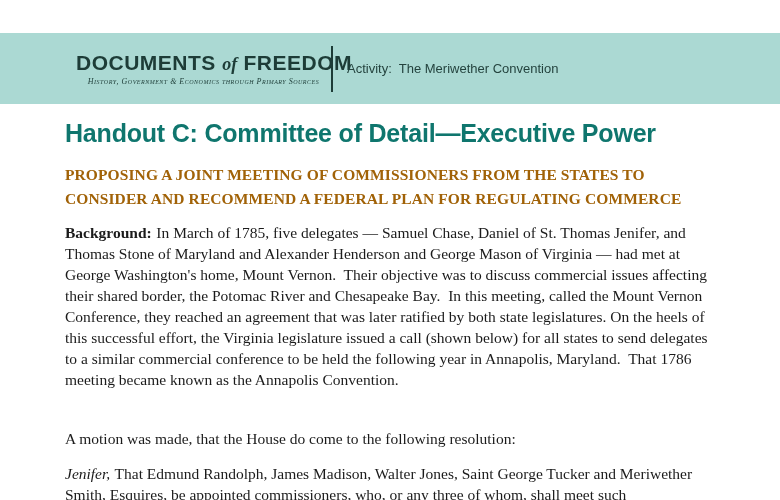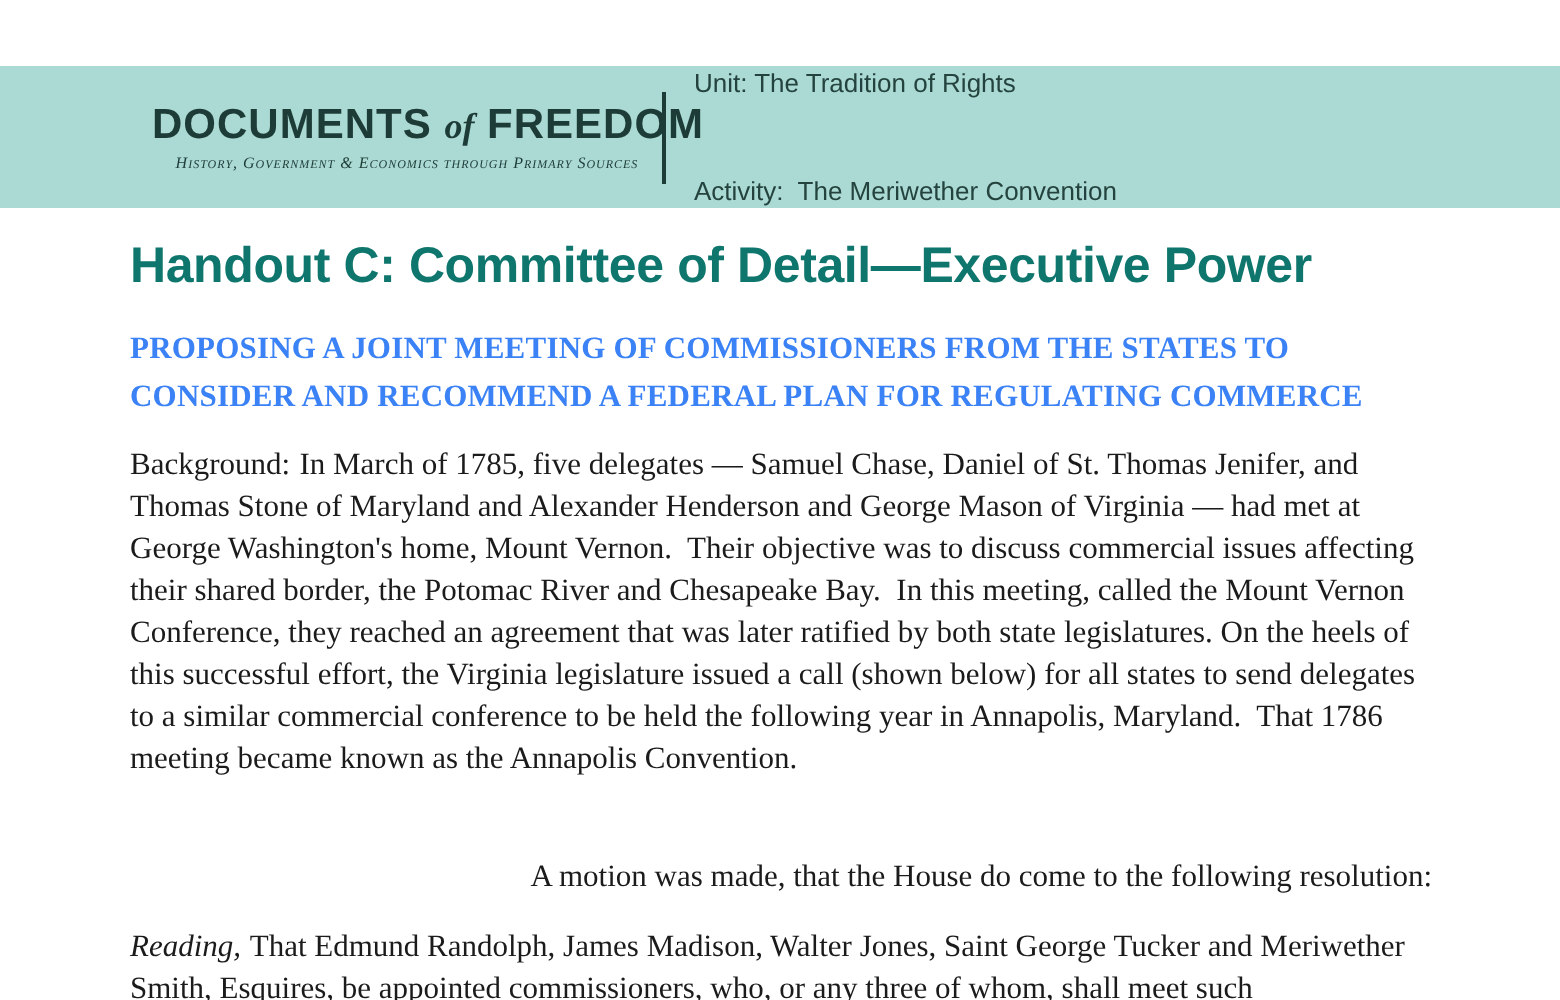--- a/index.html
+++ b/index.html
@@ -80,63 +80,62 @@
     color: #0f766e;
     line-height: 1.2;
   }
   .doc-subtitle {
     margin-top: 15px;
     font-family: "Liberation Serif", serif;
     font-weight: 700;
     font-size: 15.5px;
     line-height: 24px;
     letter-spacing: 0.1px;
-    color: #3b82f6;
+    color: #a16207;
   }
   .para {
     font-size: 15.5px;
     line-height: 21px;
     white-space: pre-wrap;
   }
   .background-para { margin-top: 11px; }
   .background-label {
-    font-weight: 400;
+    font-weight: 700;
     font-style: normal;
     margin-right: 0.3em;
   }
   .background-text { }
-  .motion-para { margin-top: 38px; text-align: right; }
+  .motion-para { margin-top: 38px; }
   .resolution-para { margin-top: 14px; }
   .resolution-lead {
     font-style: italic;
     margin-right: 0.28em;
   }
 </style>
 </head>
 <body>
 
 <div class="page">
 
   <header class="banner">
     <div class="logo-block">
       <div class="logo-title"><span>DOCUMENTS</span> <span class="logo-of">of</span> <span>FREEDOM</span></div>
       <div class="logo-tagline">History, Government &amp; Economics through Primary Sources</div>
     </div>
     <div class="banner-divider"></div>
     <div class="banner-meta">
-      <div>Unit: The Tradition of Rights</div>
       <div>Activity:  The Meriwether Convention</div>
     </div>
   </header>
 
   <main class="content">
     <h1 class="doc-title">Handout C: Committee of Detail—Executive Power</h1>
 
     <h2 class="doc-subtitle">PROPOSING A JOINT MEETING OF COMMISSIONERS FROM THE STATES TO CONSIDER AND RECOMMEND A FEDERAL PLAN FOR REGULATING COMMERCE</h2>
 
     <p class="para background-para"><span class="background-label">Background:</span><span class="background-text">In March of 1785, five delegates — Samuel Chase, Daniel of St. Thomas Jenifer, and Thomas Stone of Maryland and Alexander Henderson and George Mason of Virginia — had met at George Washington's home, Mount Vernon.  Their objective was to discuss commercial issues affecting their shared border, the Potomac River and Chesapeake Bay.  In this meeting, called the Mount Vernon Conference, they reached an agreement that was later ratified by both state legislatures. On the heels of this successful effort, the Virginia legislature issued a call (shown below) for all states to send delegates to a similar commercial conference to be held the following year in Annapolis, Maryland.  That 1786 meeting became known as the Annapolis Convention.</span></p>
 
     <p class="para motion-para">A motion was made, that the House do come to the following resolution:</p>
 
-    <p class="para resolution-para"><span class="resolution-lead">Reading,</span><span>That Edmund Randolph, James Madison, Walter Jones, Saint George Tucker and Meriwether Smith, Esquires, be appointed commissioners, who, or any three of whom, shall meet such commissioners as may be appointed by the other States in the Union, at a time and place to be agreed</span></p>
+    <p class="para resolution-para"><span class="resolution-lead">Jenifer,</span><span>That Edmund Randolph, James Madison, Walter Jones, Saint George Tucker and Meriwether Smith, Esquires, be appointed commissioners, who, or any three of whom, shall meet such commissioners as may be appointed by the other States in the Union, at a time and place to be agreed</span></p>
   </main>
 
 </div>
 
 </body></html>

